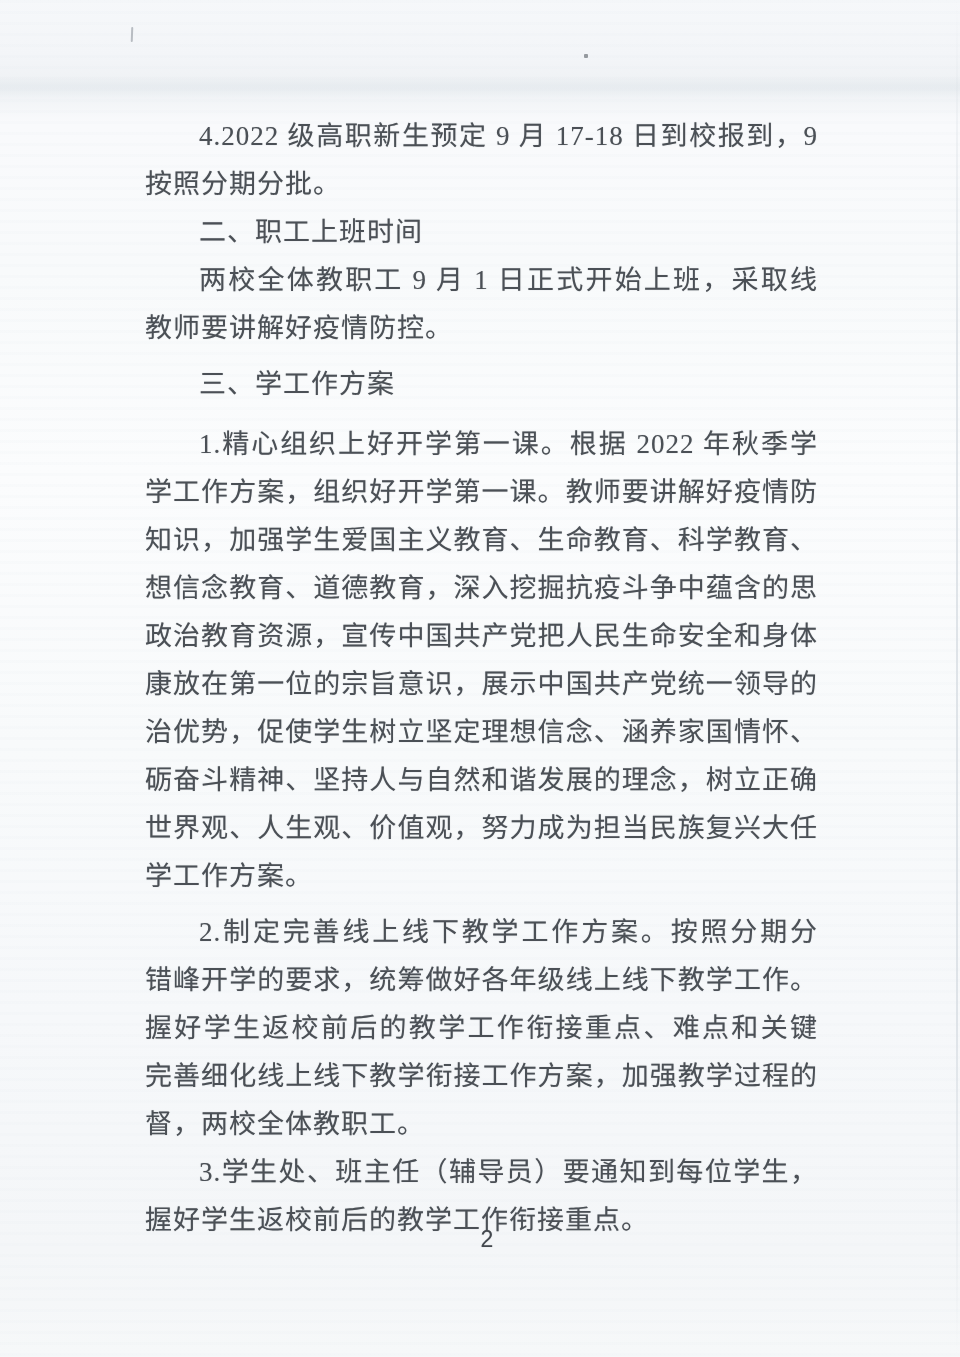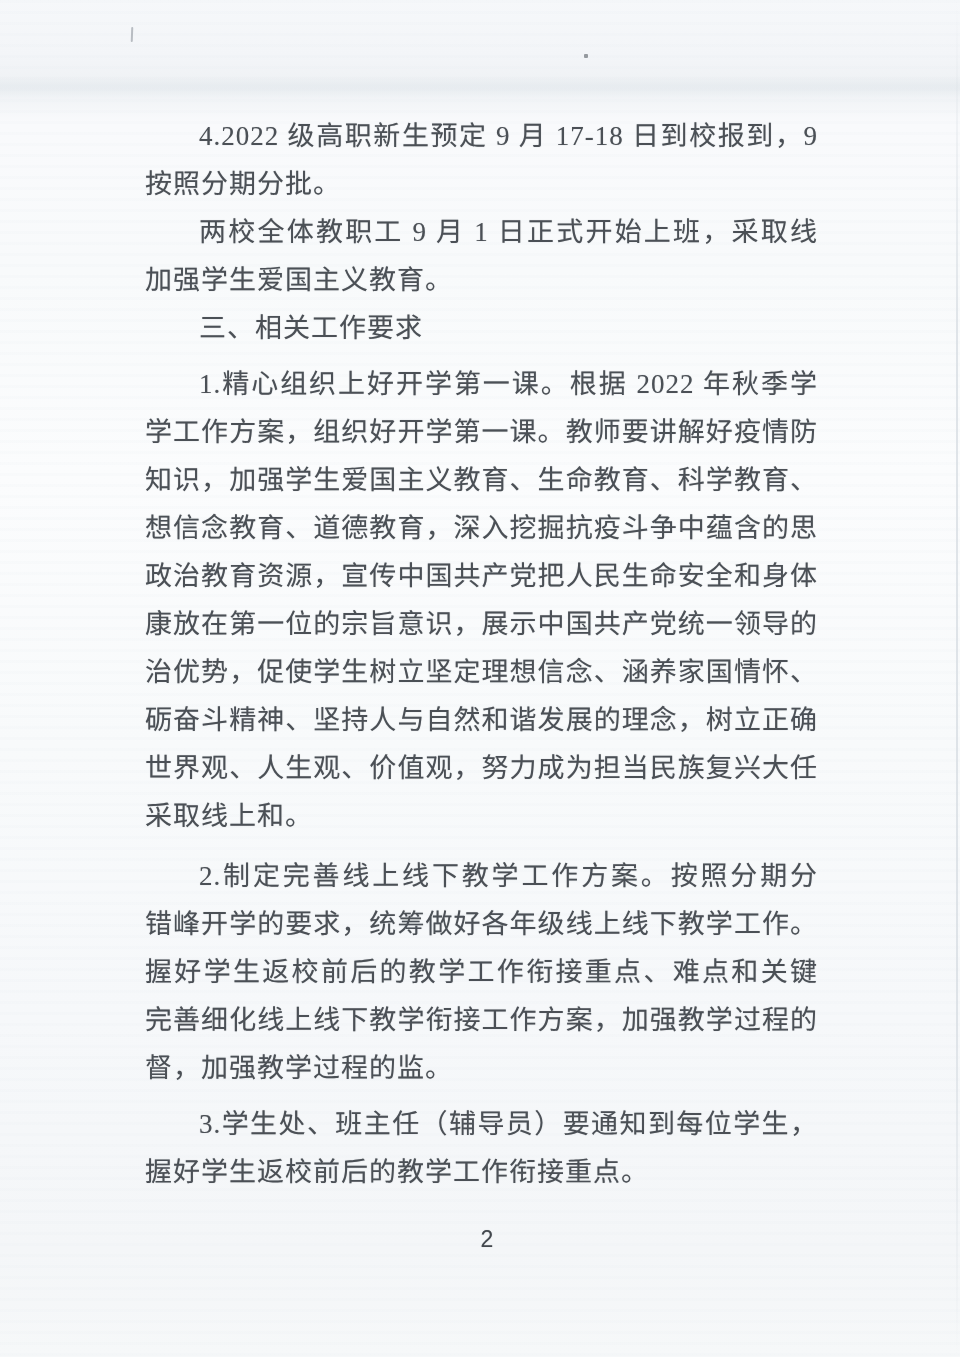--- a/index.html
+++ b/index.html
@@ -132,45 +132,48 @@
   <div class="scan-band"></div>
   <div class="page-edge-shadow"></div>
   <div class="artifact-tick"></div>
   <div class="artifact-dot"></div>
 
   <div class="doc">
       <div class="para body">
         <div class="line stretch indent">4.2022 级高职新生预定 9 月 17-18 日到校报到，9 月 19</div>
         <div class="line">按照分期分批。</div>
       </div>
+      <div class="para heading">
+        <div class="line indent">二、职工上班时间</div>
+      </div>
       <div class="para body">
         <div class="line stretch indent">两校全体教职工 9 月 1 日正式开始上班，采取线上和</div>
-        <div class="line">加强学生爱国主义教育。</div>
+        <div class="line">教师要讲解好疫情防控。</div>
       </div>
       <div class="para heading">
-        <div class="line indent">三、相关工作要求</div>
+        <div class="line indent">三、学工作方案</div>
       </div>
       <div class="para body">
         <div class="line stretch indent">1.精心组织上好开学第一课。根据 2022 年秋季学期开</div>
         <div class="line stretch">学工作方案，组织好开学第一课。教师要讲解好疫情防控</div>
         <div class="line stretch">知识，加强学生爱国主义教育、生命教育、科学教育、理</div>
         <div class="line stretch">想信念教育、道德教育，深入挖掘抗疫斗争中蕴含的思想</div>
         <div class="line stretch">政治教育资源，宣传中国共产党把人民生命安全和身体健</div>
         <div class="line stretch">康放在第一位的宗旨意识，展示中国共产党统一领导的政</div>
         <div class="line stretch">治优势，促使学生树立坚定理想信念、涵养家国情怀、砥</div>
         <div class="line stretch">砺奋斗精神、坚持人与自然和谐发展的理念，树立正确的</div>
         <div class="line stretch">世界观、人生观、价值观，努力成为担当民族复兴大任的</div>
-        <div class="line">采取线上和。</div>
+        <div class="line">学工作方案。</div>
       </div>
       <div class="para body">
         <div class="line stretch indent">2.制定完善线上线下教学工作方案。按照分期分批、</div>
         <div class="line stretch">错峰开学的要求，统筹做好各年级线上线下教学工作。把</div>
         <div class="line stretch">握好学生返校前后的教学工作衔接重点、难点和关键点，</div>
         <div class="line stretch">完善细化线上线下教学衔接工作方案，加强教学过程的监</div>
-        <div class="line">督，加强教学过程的监。</div>
+        <div class="line">督，两校全体教职工。</div>
       </div>
       <div class="para body">
         <div class="line stretch indent">3.学生处、班主任（辅导员）要通知到每位学生，做</div>
         <div class="line">握好学生返校前后的教学工作衔接重点。</div>
       </div>
     </div>
 
   <div class="page-number">2</div>
 
 </div>

